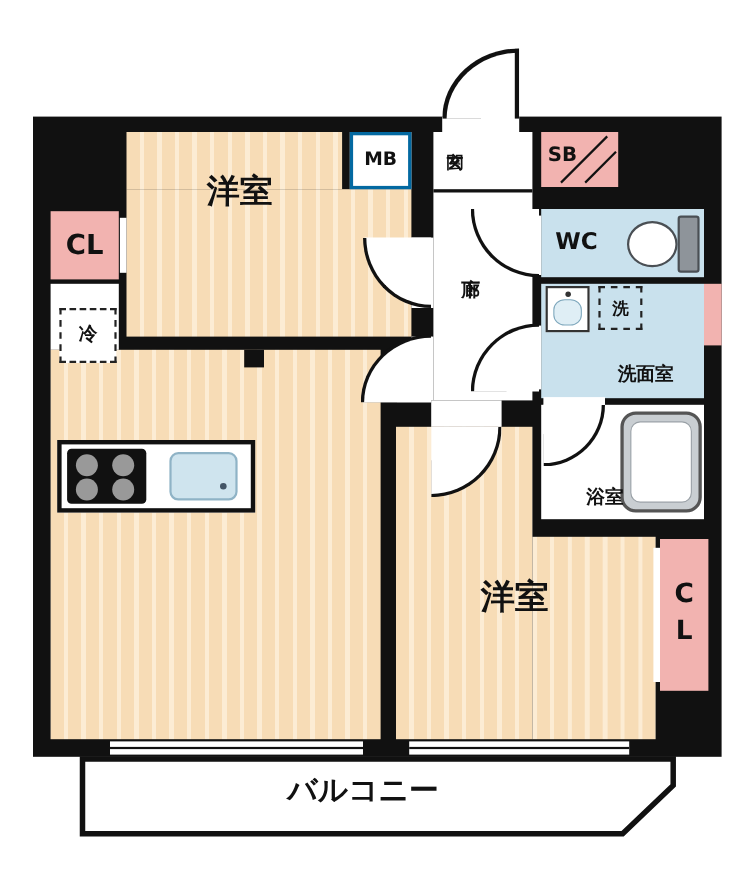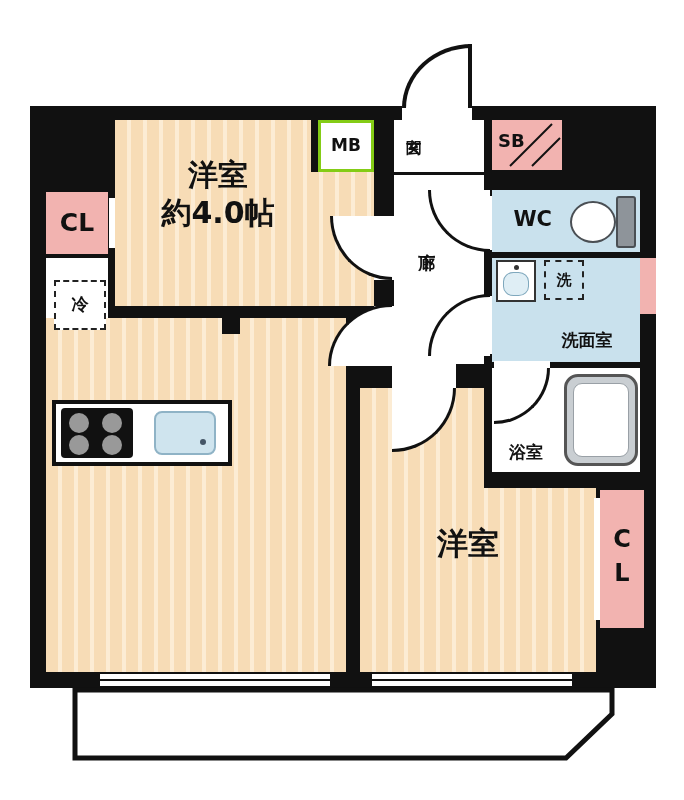--- a/index.html
+++ b/index.html
@@ -29,36 +29,36 @@
 </head>
 <body>
 
 <div id="plan">
 
   <div class="abs wall" style="left:30px;top:106px;width:626px;height:582px;"></div>
 
   <div class="abs striped" style="left:115px;top:120px;width:196px;height:52px;"></div>
   <div class="abs striped" style="left:115px;top:172px;width:259px;height:134px;"></div>
 
-  <div class="abs white flexc" style="left:318px;top:120px;width:56px;height:52px;border:3px solid #84cc16;">
+  <div class="abs white flexc" style="left:318px;top:120px;width:56px;height:52px;border:3px solid #0369a1;">
     <span class="label" style="font-size:17px;">MB</span>
   </div>
 
   <div class="abs white" style="left:394px;top:120px;width:90px;height:244px;"></div>
   <div class="abs wall" style="left:394px;top:172px;width:90px;height:3px;"></div>
   <div class="abs white" style="left:402px;top:106px;width:70px;height:14px;"></div>
   <div class="abs disc hinge-br" style="left:402px;top:44px;width:70px;height:64px;border-right-width:4px;"></div>
 
   <div class="abs pink" style="left:492px;top:120px;width:70px;height:50px;"></div>
   <span class="abs label" style="left:498px;top:130px;font-size:18px;">SB</span>
 
   <div class="abs blue" style="left:492px;top:190px;width:148px;height:62px;"></div>
   <div class="abs white" style="left:484px;top:196px;width:8px;height:54px;"></div>
   <div class="abs disc hinge-tr" style="left:428px;top:190px;width:62px;height:62px;"></div>
-  <span class="abs label" style="left:496px;top:206px;width:56px;font-size:21px;text-align:right;">WC</span>
+  <span class="abs label" style="left:496px;top:206px;width:56px;font-size:21px;">WC</span>
   <div class="abs" style="left:570px;top:196px;width:70px;height:52px;">
     <div class="abs" style="left:46px;top:0;width:20px;height:52px;background:#8e949a;border:2px solid #4a4f54;border-radius:3px;"></div>
     <div class="abs" style="left:0;top:5px;width:46px;height:42px;background:#fff;border:2px solid #4a4f54;border-radius:50%;"></div>
   </div>
 
   <div class="abs blue" style="left:492px;top:258px;width:148px;height:104px;"></div>
   <div class="abs white" style="left:484px;top:296px;width:8px;height:58px;"></div>
   <div class="abs disc hinge-br3" style="left:428px;top:294px;width:62px;height:62px;"></div>
   <div class="abs" style="left:496px;top:260px;width:40px;height:42px;background:#fff;border:2px solid #333;">
     <div class="abs" style="left:5px;top:10px;width:26px;height:24px;background:#dfeef5;border:1px solid #7fa8bd;border-radius:40%;"></div>
@@ -69,21 +69,21 @@
   </div>
   <span class="abs label" style="left:492px;top:330px;width:144px;font-size:17px;padding-left:46px;">洗面室</span>
   <div class="abs pink" style="left:640px;top:258px;width:16px;height:56px;"></div>
 
   <div class="abs white" style="left:492px;top:368px;width:148px;height:104px;"></div>
   <div class="abs white" style="left:494px;top:361px;width:56px;height:8px;"></div>
   <div class="abs disc hinge-tl" style="left:494px;top:368px;width:56px;height:56px;"></div>
   <div class="abs" style="left:564px;top:374px;width:74px;height:92px;background:#c9ced2;border:3px solid #555;border-radius:14px;">
     <div class="abs" style="left:6px;top:6px;right:6px;bottom:6px;background:#fff;border:1px solid #99a0a6;border-radius:9px;"></div>
   </div>
-  <span class="abs label" style="left:488px;top:442px;width:76px;font-size:17px;">浴室</span>
+  <span class="abs label" style="left:512px;top:442px;width:76px;font-size:17px;">浴室</span>
 
   <div class="abs white" style="left:46px;top:258px;width:62px;height:60px;"></div>
   <div class="abs striped" style="left:46px;top:318px;width:300px;height:354px;"></div>
   <div class="abs wall" style="left:222px;top:318px;width:18px;height:16px;"></div>
   <div class="abs dashedbox flexc" style="left:54px;top:280px;width:52px;height:50px;">
     <span class="label" style="font-size:17px;">冷</span>
   </div>
 
   <div class="abs white" style="left:374px;top:216px;width:20px;height:64px;"></div>
   <div class="abs disc hinge-tr" style="left:330px;top:216px;width:62px;height:64px;"></div>
@@ -121,27 +121,27 @@
   <div class="abs window" style="left:372px;top:674px;width:200px;height:12px;"></div>
 
   <svg class="abs" width="684" height="800" viewBox="0 0 684 800" style="left:0;top:0;pointer-events:none;">
     <polygon points="75,690 612,690 612,714 566,758 75,758" fill="#ffffff" stroke="#111111" stroke-width="5"></polygon>
     <line x1="510" y1="166" x2="552" y2="124" stroke="#111111" stroke-width="2"></line>
     <line x1="532" y1="166" x2="560" y2="138" stroke="#111111" stroke-width="2"></line>
   </svg>
 
   <div class="abs label" style="left:118px;top:156px;width:200px;font-size:30px;">
     <span style="display:block;">洋室</span>
-    <span style="display:block;">約4.0帖</span>
   </div>
 
   <div class="abs label" style="left:55px;top:492px;width:280px;font-size:33px;">
   </div>
 
   <div class="abs label" style="left:353px;top:524px;width:230px;font-size:31px;">
     <span style="display:block;">洋室</span>
   </div>
 
   <span class="abs label vert" style="left:404px;top:126px;font-size:15px;">玄関</span>
   <span class="abs label vert" style="left:416px;top:240px;font-size:17px;">廊下</span>
 
+  <span class="abs label" style="left:180px;top:702px;width:300px;font-size:27px;">バルコニー</span>
 
 </div>
 
 </body></html>

